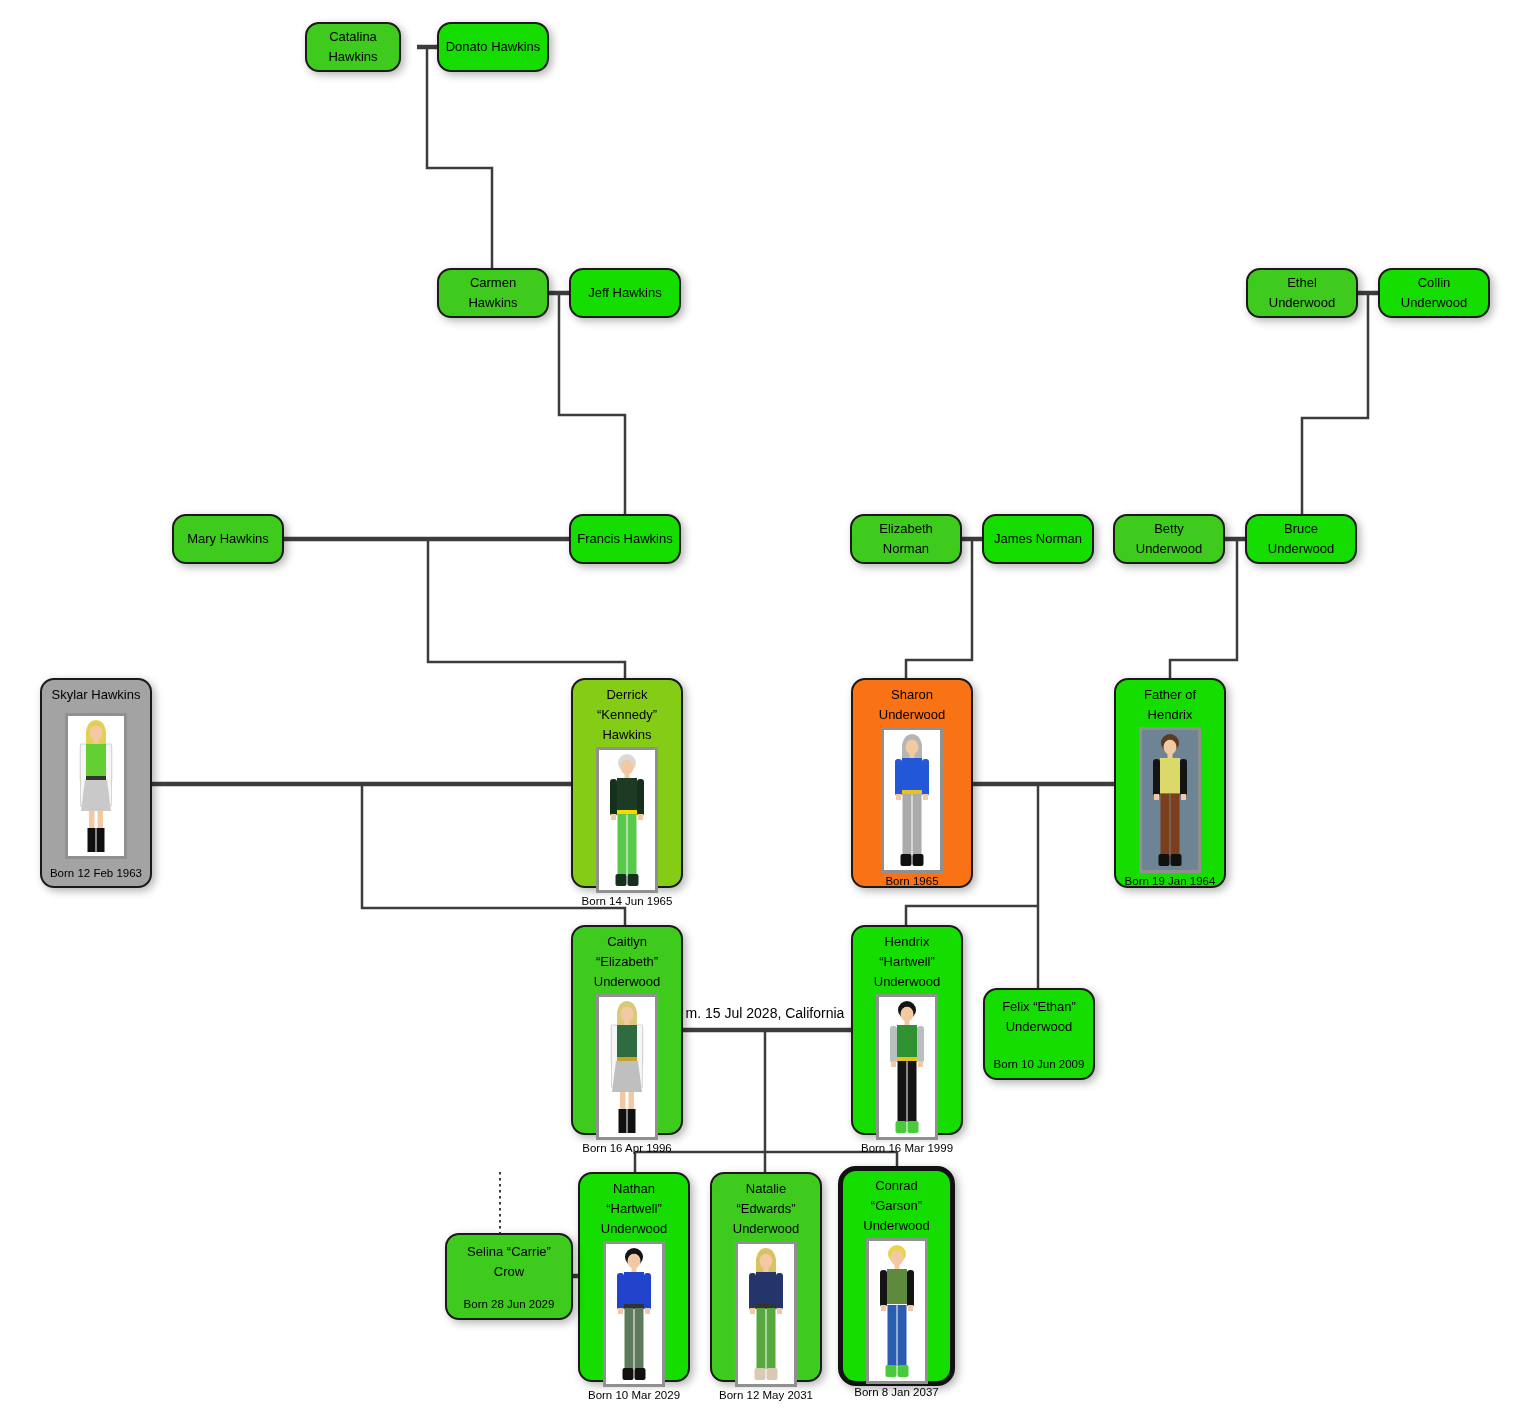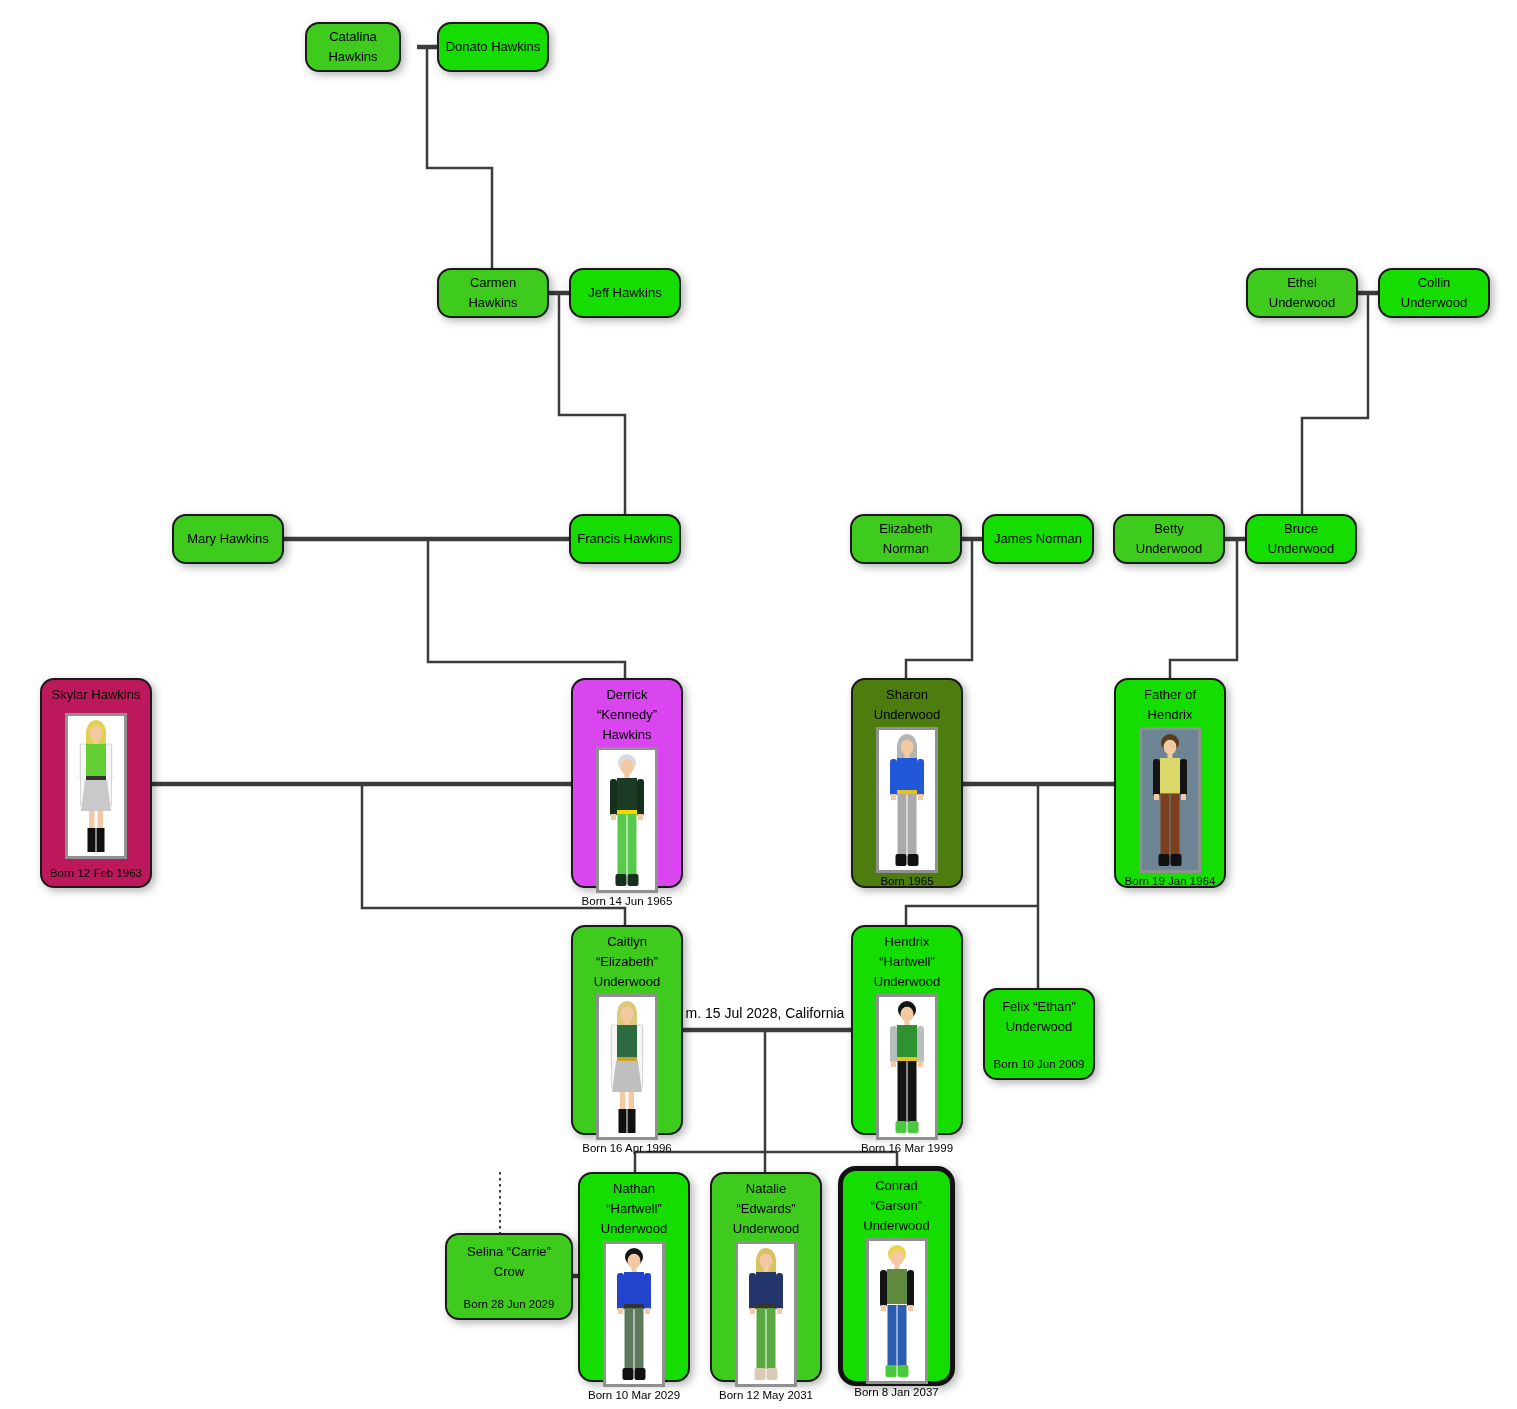--- a/index.html
+++ b/index.html
@@ -120,21 +120,21 @@
           <div class="nl">Betty</div>
           <div class="nl">Underwood</div>
         </div>
       </div>
       <div class="pbox small" style="left: 1245px; top: 514px; width: 112px; height: 50px; background: rgb(22, 221, 0); border-color: rgb(26, 26, 26);">
         <div class="names">
           <div class="nl">Bruce</div>
           <div class="nl">Underwood</div>
         </div>
       </div>
-      <div class="pbox large" style="left: 40px; top: 678px; width: 112px; height: 210px; background: #be185d; border-color: rgb(26, 26, 26);">
+      <div class="pbox large" style="left: 40px; top: 678px; width: 112px; height: 210px; background: #a3a3a3; border-color: rgb(26, 26, 26);">
         <div class="names">
           <div class="nl">Skylar Hawkins</div>
         </div>
         <div class="figure-frame" style="border-color: rgb(144, 144, 144); background: rgb(255, 255, 255);"><svg viewBox="0 0 56 140" width="56" height="140" xmlns="http://www.w3.org/2000/svg">
             <rect x="0" y="0" width="56" height="140" fill="#ffffff"></rect>
             <rect x="18" y="7" width="20" height="32" rx="9" fill="#e3cf52"></rect>
             <ellipse cx="28" cy="13" rx="9" ry="9" fill="#e3cf52"></ellipse>
             <ellipse cx="28" cy="17" rx="6.5" ry="7.5" fill="#f2c9a2"></ellipse>
             <path d="M20.5 14 Q28 5 35.5 14 L35.5 10.5 Q28 3 20.5 10.5 Z" fill="#e3cf52"></path>
             <rect x="25.5" y="23" width="5" height="6" fill="#f2c9a2"></rect>
@@ -147,21 +147,21 @@
             <rect x="18" y="28" width="20" height="35" fill="#64cf35"></rect>
             <rect x="18" y="60" width="20" height="5" fill="#333333"></rect>
             <polygon points="17,64 39,64 43,95 13,95" fill="#c9c9c9"></polygon>
             <rect x="21" y="95" width="5.5" height="25" fill="#f2c9a2"></rect>
             <rect x="29.5" y="95" width="5.5" height="25" fill="#f2c9a2"></rect>
             <rect x="19.5" y="112" width="8" height="24" fill="#101010"></rect>
             <rect x="28.5" y="112" width="8" height="24" fill="#101010"></rect>
           </svg></div>
         <div class="born">Born 12 Feb 1963</div>
       </div>
-      <div class="pbox large" style="left: 571px; top: 678px; width: 112px; height: 210px; background: #d946ef; border-color: rgb(26, 26, 26);">
+      <div class="pbox large" style="left: 571px; top: 678px; width: 112px; height: 210px; background: #84cc16; border-color: rgb(26, 26, 26);">
         <div class="names">
           <div class="nl">Derrick</div>
           <div class="nl">“Kennedy”</div>
           <div class="nl">Hawkins</div>
         </div>
         <div class="figure-frame" style="border-color: rgb(144, 144, 144); background: rgb(255, 255, 255);"><svg viewBox="0 0 56 140" width="56" height="140" xmlns="http://www.w3.org/2000/svg">
             <rect x="0" y="0" width="56" height="140" fill="#ffffff"></rect>
             <ellipse cx="28" cy="13" rx="9" ry="9" fill="#d9d9d9"></ellipse>
             <ellipse cx="28" cy="17" rx="6.5" ry="7.5" fill="#f2c9a2"></ellipse>
             <path d="M20.5 14 Q28 5 35.5 14 L35.5 10.5 Q28 3 20.5 10.5 Z" fill="#d9d9d9"></path>
@@ -172,21 +172,21 @@
             <rect x="39" y="64" width="5" height="6" fill="#f2c9a2"></rect>
             <rect x="18" y="28" width="20" height="35" fill="#1c3a24"></rect>
             <rect x="18" y="60" width="20" height="5" fill="#f5d800"></rect>
             <rect x="18.5" y="64" width="9" height="61" fill="#58c94a"></rect>
             <rect x="28.5" y="64" width="9" height="61" fill="#58c94a"></rect>
             <rect x="16.5" y="124" width="11" height="12" rx="2" fill="#15301d"></rect>
             <rect x="28.5" y="124" width="11" height="12" rx="2" fill="#15301d"></rect>
           </svg></div>
         <div class="born">Born 14 Jun 1965</div>
       </div>
-      <div class="pbox large" style="left: 851px; top: 678px; width: 112px; height: 210px; background: #4d7c0f; border-color: rgb(26, 26, 26);">
+      <div class="pbox large" style="left: 851px; top: 678px; width: 122px; height: 210px; background: #f97316; border-color: rgb(26, 26, 26);">
         <div class="names">
           <div class="nl">Sharon</div>
           <div class="nl">Underwood</div>
         </div>
         <div class="figure-frame" style="border-color: rgb(144, 144, 144); background: rgb(255, 255, 255);"><svg viewBox="0 0 56 140" width="56" height="140" xmlns="http://www.w3.org/2000/svg">
             <rect x="0" y="0" width="56" height="140" fill="#ffffff"></rect>
             <rect x="18" y="7" width="20" height="32" rx="9" fill="#b5b5b5"></rect>
             <ellipse cx="28" cy="13" rx="9" ry="9" fill="#b5b5b5"></ellipse>
             <ellipse cx="28" cy="17" rx="6.5" ry="7.5" fill="#f2c9a2"></ellipse>
             <path d="M20.5 14 Q28 5 35.5 14 L35.5 10.5 Q28 3 20.5 10.5 Z" fill="#b5b5b5"></path>

